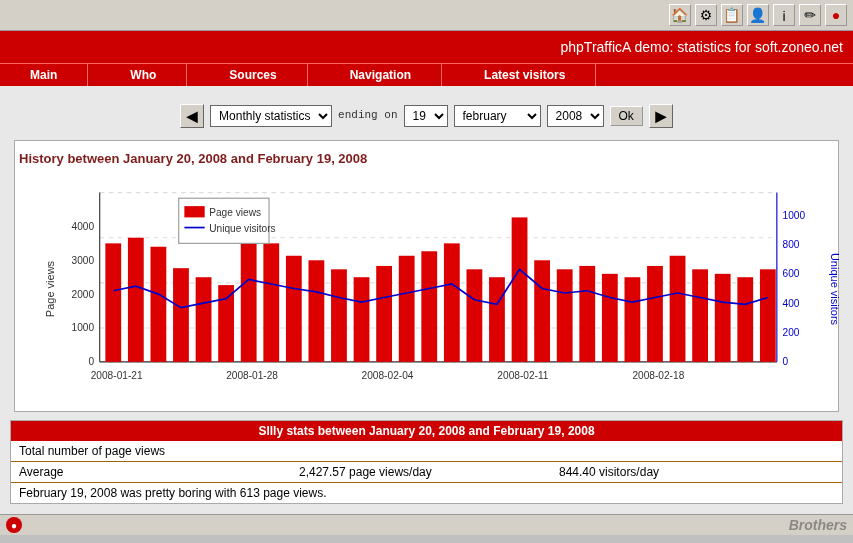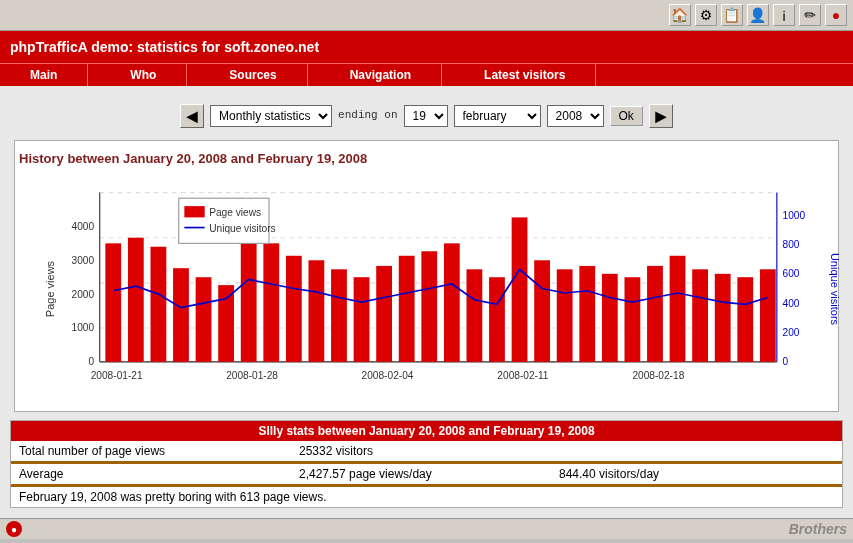--- a/index.html
+++ b/index.html
@@ -20,22 +20,23 @@
       border-top-color: #fff;
       border-left-color: #fff;
       display: flex; align-items: center; justify-content: center;
       cursor: pointer; font-size: 14px;
     }
 
     #title-bar {
       background: #cc0000;
       color: white;
       font-size: 14px;
-      font-weight: bold;
+      font-weight: normal;
       padding: 8px 10px;
+      text-align: right;
     }
 
     #nav-bar {
       background: #cc0000;
       display: flex;
       gap: 12px;
       padding: 0;
       border-top: 1px solid #ff6666;
     }
     .nav-item {
@@ -112,21 +113,21 @@
     #stats-title {
       background: #cc0000;
       color: white;
       text-align: center;
       font-weight: bold;
       font-size: 12px;
       padding: 3px;
     }
     .stats-row {
       display: flex;
-      border-bottom: 3px solid #a16207;
+      border-bottom: 1px solid #a16207;
       padding: 3px 8px;
       font-size: 12px;
     }
     .stats-row:last-child { border-bottom: none; }
     .stats-col1 { width: 280px; }
     .stats-col2 { width: 260px; }
     .stats-col3 { flex: 1; }
 
     #bottom-bar {
       background: #d4d0c8;
@@ -305,21 +306,20 @@
 
       </svg>
     </div>
 
   </div>
 
   <div id="stats-table">
     <div id="stats-title">SIlly stats between January 20, 2008 and February 19, 2008</div>
     <div class="stats-row">
       <div class="stats-col1">Total number of page views</div>
-      <div class="stats-col3">25332 visitors</div>
     </div>
     <div class="stats-row">
       <div class="stats-col1">Average</div>
       <div class="stats-col2">2,427.57 page views/day</div>
       <div class="stats-col3">844.40 visitors/day</div>
     </div>
     <div class="stats-row">
       <div class="stats-col1" style="width:100%">February 19, 2008 was pretty boring with 613 page views.</div>
     </div>
   </div>

